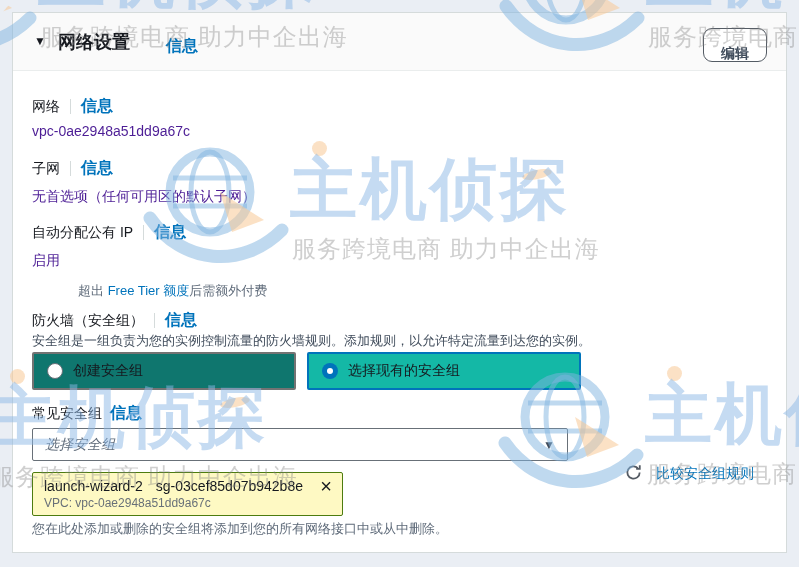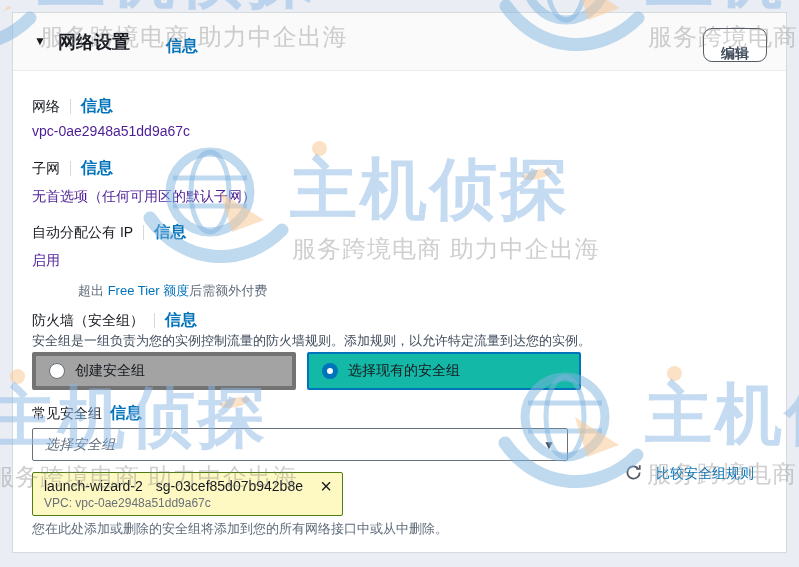--- a/index.html
+++ b/index.html
@@ -28,22 +28,22 @@
     font-family:inherit;
   }
   .row { position:absolute; left:19px; display:flex; align-items:center; gap:10px; }
   .lbl { font-size:14px; color:#16191f; }
   .vdiv { width:0; height:15px; border-left:1px solid #d5dbdb; }
   .val { position:absolute; left:19px; font-size:14px; color:#4c1d95; }
   .small { font-size:13px; color:#5f6b7a;margin-left:46px; }
   .small-link { color:#0073bb; cursor:pointer; }
   .desc { position:absolute; left:19px; font-size:13px; color:#414d5c; }
   .sg-card {
-    position:absolute; top:339px; height:38px; background:#a3a3a3;
-    border:4px solid #737373; border-radius:2px;
+    position:absolute; top:339px; height:38px; background:#0f766e;
+    border:2px solid #737373; border-radius:2px;
     display:flex; align-items:center; padding-left:13px; gap:10px; cursor:pointer;
   }
   .sg-card.selected { background:#14b8a6; border:2px solid #0073bb; }
   .radio { width:16px; height:16px; border-radius:50%; border:1px solid #687078; background:#fff; position:relative; flex:none; }
   .radio.on { border:none; background:#0073bb; }
   .radio.on::after {
     content:""; position:absolute; left:5px; top:5px; width:6px; height:6px;
     border-radius:50%; background:#fff;
   }
   .select-box {

